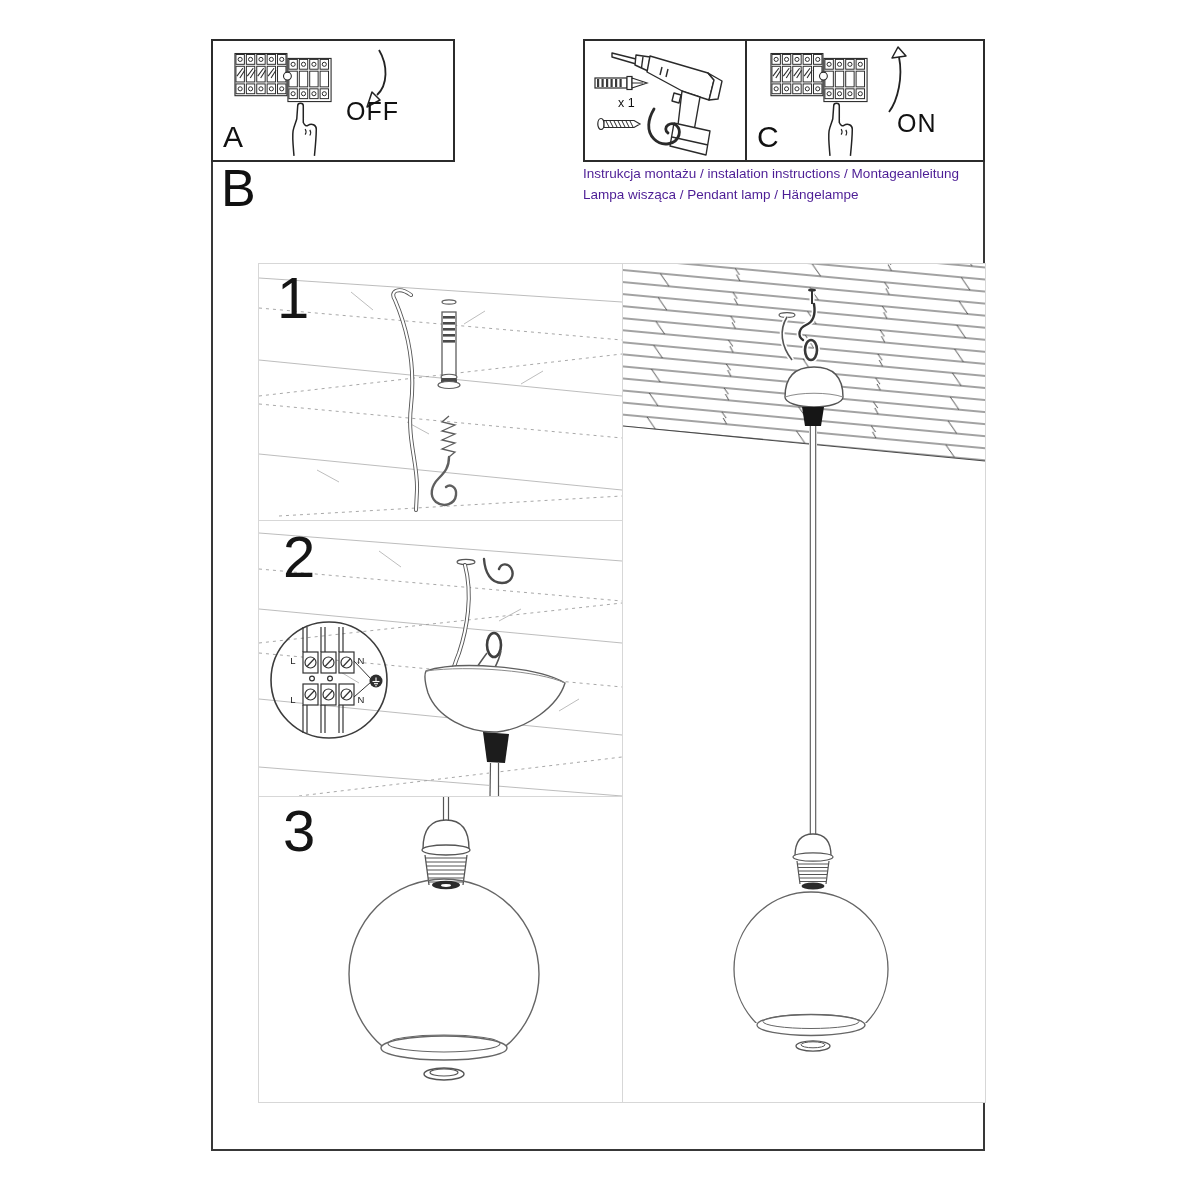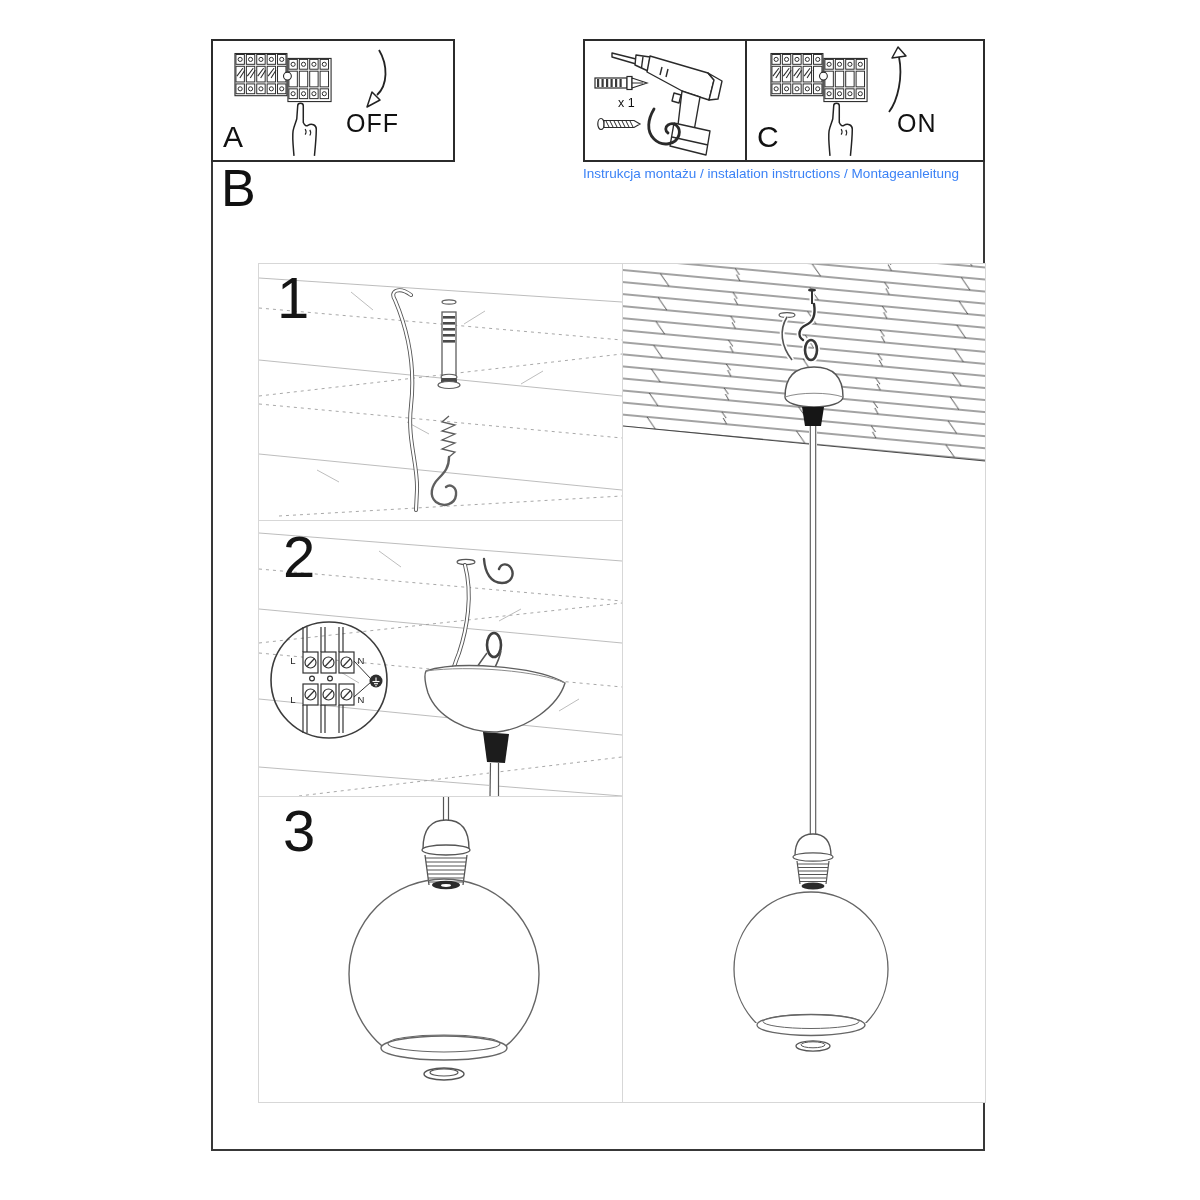--- a/index.html
+++ b/index.html
@@ -8,21 +8,21 @@
   .abs{position:absolute;}
   
   .frame{left:211px;top:39px;width:774px;height:1112px;box-sizing:border-box;
          border-left:2px solid #383838;border-right:2px solid #383838;border-bottom:2px solid #383838;}
   .hbox{box-sizing:border-box;border:2px solid #2b2b2b;background:#fff;}
   .box-a{left:211px;top:39px;width:244px;height:123px;}
   .box-tools{left:583px;top:39px;width:162px;height:123px;border-right:none;}
   .box-c{left:745px;top:39px;width:240px;height:123px;}
   .corner-label{font-size:30px;color:#111;}
   .state-label{font-size:25px;letter-spacing:1px;color:#111;}
-  .title-block{left:583px;top:163px;width:410px;font-size:13.5px;line-height:21px;color:#3b82f6;}
+  .title-block{left:583px;top:163px;width:410px;font-size:13.5px;line-height:21px;color:#4c1d95;}
   .section-label{left:221px;top:158px;font-size:52px;color:#111;}
   .panel{box-sizing:border-box;border:1px solid #d7d7d7;background:#fff;}
   .p1{left:258px;top:263px;width:365px;height:258px;}
   .p2{left:258px;top:520px;width:365px;height:277px;}
   .p3{left:258px;top:796px;width:365px;height:307px;}
   .pr{left:622px;top:263px;width:364px;height:840px;}
   .step-num{position:absolute;font-size:58px;color:#151515;}
   svg{display:block;}
 </style>
 </head>
@@ -76,21 +76,21 @@
         <use href="#breaker-panel"></use>
       </svg>
     <svg class="abs" style="left:68px;top:58px" width="52" height="60" viewBox="0 0 56 62">
         <use href="#point-hand"></use>
       </svg>
     <svg class="abs" style="left:132px;top:6px" width="46" height="64" viewBox="0 0 46 64">
       <path d="M34,3 C43,18 43,38 32,48" fill="none" stroke="#222" stroke-width="1.8"></path>
       <polygon points="22,60 35,53 27,45" fill="#fff" stroke="#222" stroke-width="1.5" stroke-linejoin="round"></polygon>
     </svg>
     <div class="abs corner-label" style="left:10px;bottom:6px">A</div>
-    <div class="abs state-label" style="left:133px;top:68px">OFF</div>
+    <div class="abs state-label" style="left:133px;top:56px">OFF</div>
   </div>
 
   <div class="abs hbox box-tools">
     <svg class="abs" style="left:25px;top:2px" width="134" height="118" viewBox="0 0 134 118" fill="#fff" stroke="#2a2a2a" stroke-width="1.4" stroke-linejoin="round">
       <polygon points="2,10 26,16 26,21 2,14"></polygon>
       <polygon points="26,12 40,14 38,28 25,22"></polygon>
       <line x1="33" y1="13.5" x2="31.5" y2="25"></line>
       <polygon points="40,13 98,30 104,37 99,57 74,49 37,29"></polygon>
       <line x1="52" y1="24" x2="50" y2="32"></line>
         <line x1="58" y1="26" x2="56" y2="34"></line>
@@ -133,20 +133,21 @@
     <svg class="abs" style="left:132px;top:4px" width="42" height="70" viewBox="0 0 42 70">
       <path d="M10,67 C19,55 24,32 20,12" fill="none" stroke="#222" stroke-width="1.8"></path>
       <polygon points="19,2 27,11 13,13" fill="#fff" stroke="#222" stroke-width="1.5" stroke-linejoin="round"></polygon>
     </svg>
     <div class="abs corner-label" style="left:10px;bottom:6px">C</div>
     <div class="abs state-label" style="left:150px;top:68px">ON</div>
   </div>
 
   <div class="abs title-block">
     <div>Instrukcja montażu / instalation instructions / Montageanleitung</div>
+    <div>Lampa wisząca / Pendant lamp / Hängelampe</div>
   </div>
 
   <div class="abs section-label">B</div>
 
   <div class="abs panel p1">
     <svg class="abs" style="left:0;top:0" width="363" height="256" viewBox="0 0 363 256">
       <g stroke="#b6b6b6" stroke-width="0.9" fill="none">
         <line x1="0" y1="14" x2="363" y2="38"></line>
         <line x1="0" y1="96" x2="363" y2="132"></line>
         <line x1="0" y1="190" x2="363" y2="226"></line>

